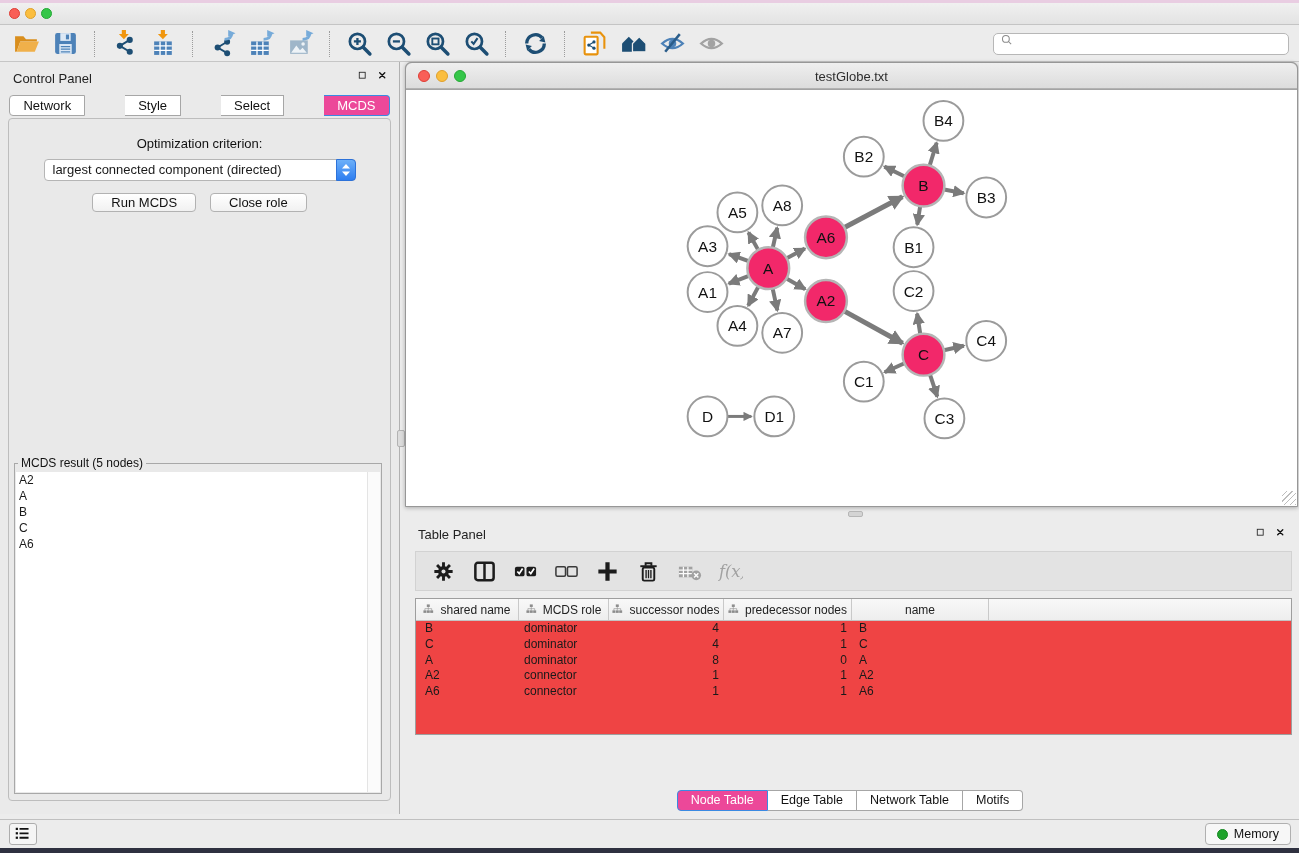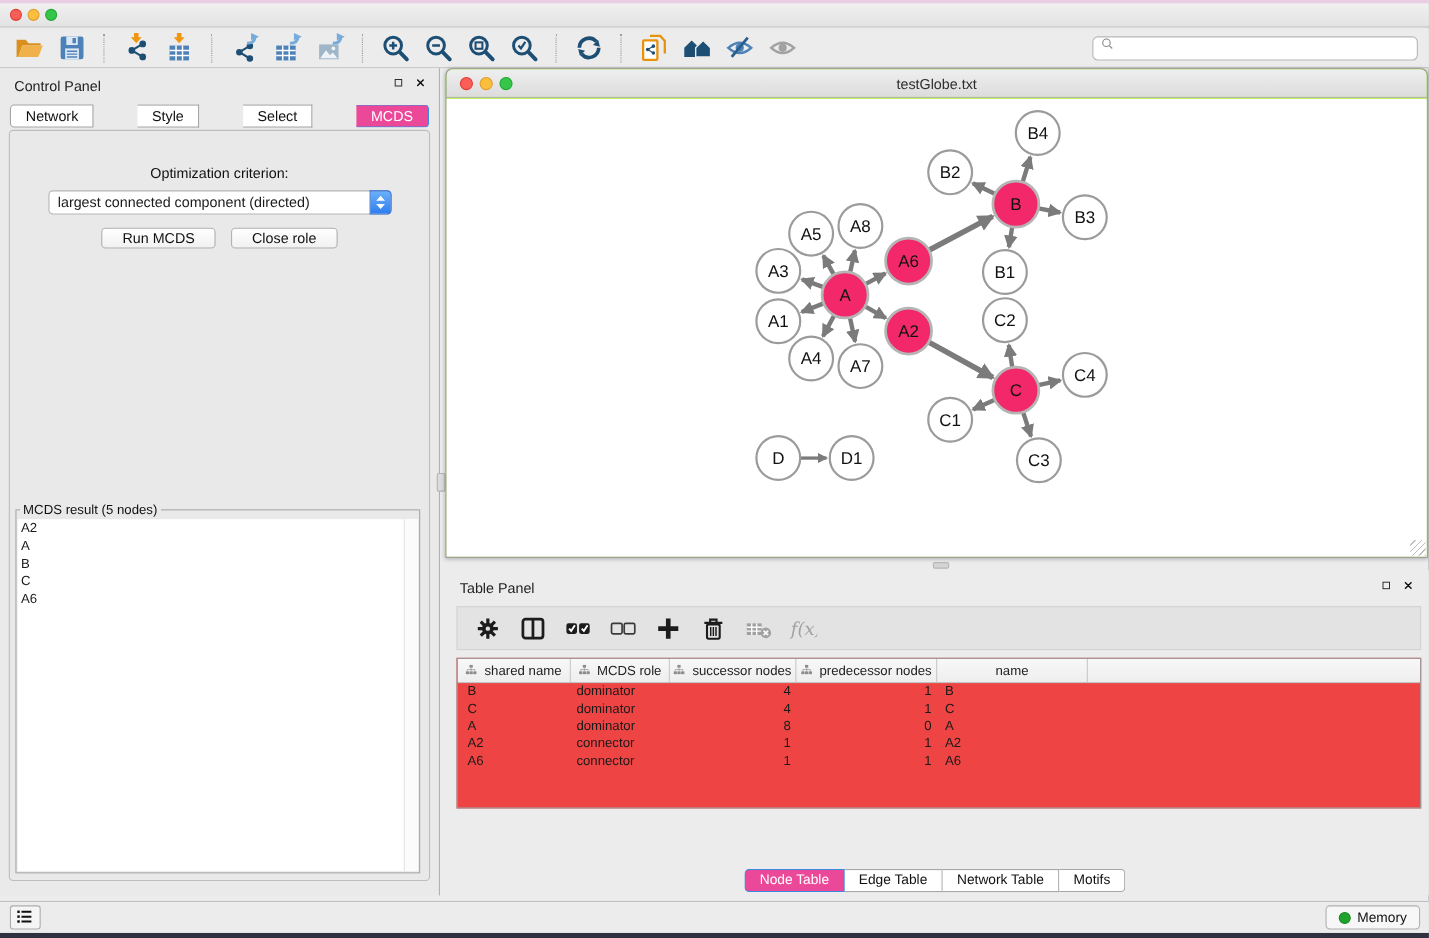--- a/index.html
+++ b/index.html
@@ -76,21 +76,21 @@
     background:#fff; border:1px solid #a6a6a6; border-left:none;
     cursor:pointer; color:#111;
   }
   .seg-tab:first-child { border-left:1px solid #a6a6a6; border-radius:4px 0 0 4px; }
   .seg-tab:last-child { border-radius:0 4px 4px 0; }
   .seg-tab.selected { background:#ec4899; color:#fff; border-color:#3a8ae2; }
   .cp-body {
     position:absolute; left:8px; right:8px; top:56px; bottom:13px;
     border:1px solid #bdbdbd; border-radius:4px; background:#e9e9e9;
   }
-  .opt-label { text-align:center; margin-top:31px; font-size:13px; color:#111; }
+  .opt-label { text-align:center; margin-top:17px; font-size:13px; color:#111; }
   .dropdown {
     position:relative; margin:8px auto 0; width:312px; height:22px;
     background:#fff; border:1px solid #b5b5b5; border-radius:4px;
     font-size:13px; line-height:20px; padding-left:8px; cursor:pointer;
   }
   .dropdown .spinner {
     position:absolute; right:-1px; top:-1px; width:20px; height:22px;
     background:linear-gradient(#6cb0f9,#2e7ef0);
     border:1px solid #2d72d9; border-radius:0 4px 4px 0;
     display:flex; align-items:center; justify-content:center;
@@ -116,21 +116,21 @@
   }
   .result-item { font-size:12px; line-height:16px; padding-left:3px; cursor:default; }
   
   .right { position:absolute; left:401px; top:0; right:0; bottom:0; }
   .v-grip {
     position:absolute; left:-4px; top:368px; width:8px; height:17px;
     background:#dcdcdc; border:1px solid #b3b3b3; border-radius:2px;
   }
   .net-window {
     position:absolute; left:4px; top:0; right:1px; height:445px;
-    background:#bef264; border:1px solid #979797; border-radius:6px 6px 0 0;
+    background:#a3a3a3; border:1px solid #979797; border-radius:6px 6px 0 0;
     box-shadow:0 1px 4px rgba(0,0,0,.28);
   }
   .net-titlebar {
     position:relative; height:26px;
     background:linear-gradient(#efefef,#dcdcdc);
     border-bottom:1px solid #b2b2b2; border-radius:6px 6px 0 0;
   }
   .net-titlebar .light { top:7px; width:12px; height:12px; }
   .net-titlebar .light.red { left:12px; }
   .net-titlebar .light.yellow { left:30px; }

